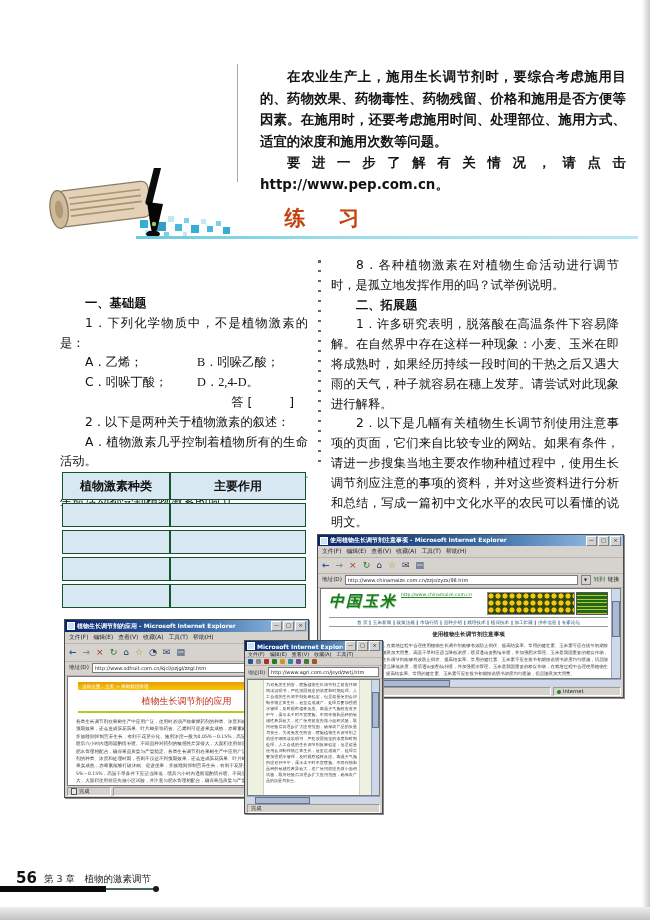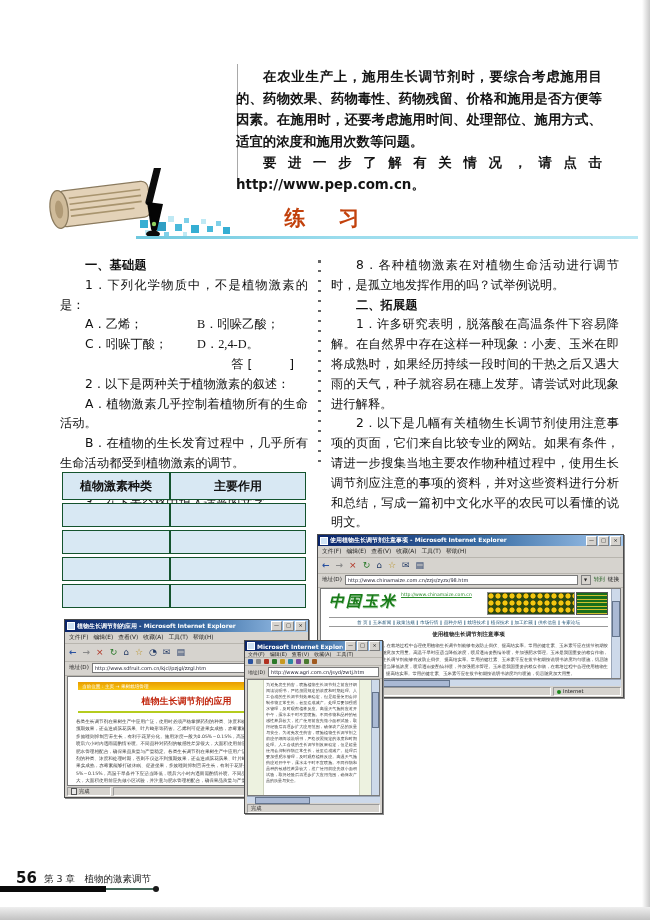--- a/index.html
+++ b/index.html
@@ -10,34 +10,34 @@
     color:#1c1c1c;
   }
   
   .edge-right{position:absolute;right:0;top:0;width:8px;height:920px;
     background:linear-gradient(to right,#ffffff,#c9c9c9);}
   .edge-bottom{position:absolute;left:0;bottom:0;width:650px;height:13px;
     background:linear-gradient(to bottom,#efefef,#c2c2c2);}
 
   
   .intro-rule{position:absolute;left:237px;top:64px;width:1px;height:118px;background:#a9a9a9;}
-  .intro{position:absolute;left:236px;top:66px;width:366px;
+  .intro{position:absolute;left:260px;top:66px;width:366px;
     font-size:13.4px;line-height:21.6px;font-weight:600;text-align:justify;color:#141414;}
   .intro p{margin:0;text-indent:27px;}
 
   
   .header-art{position:absolute;left:44px;top:168px;width:210px;height:82px;}
   .cyan-line{position:absolute;left:136px;top:236px;width:502px;height:3px;
     background:linear-gradient(to right,#6ec8de,#9adced 40%,#b9e8f4);}
   .ex-title{position:absolute;left:200px;top:204px;width:250px;text-align:center;
     font-size:21px;font-weight:bold;color:#c2410c;letter-spacing:6px;}
 
   
   .col{position:absolute;top:256px;font-size:12.3px;line-height:19.8px;text-align:justify;color:#101010;}
-  .left-col{left:60px;width:248px;}
+  .left-col{left:60px;width:248px;margin-top:38px;}
   .right-col{left:331px;width:288px;}
   .col p{margin:0;text-indent:25px;}
   .col .sec-head{font-weight:bold;text-indent:25px;margin:0;}
   .opt-row{display:flex;margin:0;}
   .opt-row .opt1{margin-left:25px;width:112px;}
   .opt-row .opt2{flex:1;font-family:Liberation Serif, serif;}
   .answer-line{text-align:right;padding-right:14px;margin:0;}
   .col-divider{position:absolute;left:318px;top:260px;width:3px;height:205px;
     background:repeating-linear-gradient(to bottom,#666 0 2.5px,transparent 2.5px 10px);}
 
@@ -97,21 +97,21 @@
   .hscroll{height:6px;background:#cdd9ea;border-top:1px solid #9aa6b8;position:relative;margin:0 2px;}
   .hscroll .thumb{position:absolute;left:8px;top:0;height:5px;width:40%;
     background:#aab9d4;border:1px solid #64748c;}
 
   
   .win-a{left:64px;top:619px;width:243px;height:177px;z-index:1;}
   .win-a .content{padding:5px 8px 0 8px;}
   .crumb-bar{height:8px;background:linear-gradient(to bottom,#e89c00,#f8c610);
     display:flex;align-items:center;padding:0 4px;margin:0 2px 5px 2px;}
   .crumb-bar span{font-size:4.6px;color:#fff;white-space:nowrap;overflow:hidden;}
-  .red-title{text-align:center;font-size:9px;font-weight:bold;color:#c22810;margin:2px 0 3px 0;}
+  .red-title{text-align:center;font-size:9px;font-weight:normal;color:#c22810;margin:2px 0 3px 0;}
   .lime-rule{height:2px;background:#b5cc1e;margin:0 2px 5px 2px;}
   .win-a .filler{height:74px;}
 
   
   .win-b{left:244px;top:640px;width:137px;height:172px;z-index:3;}
   .win-b .titlebar{height:10px;}
   .win-b .menurow{font-size:5px;padding:0 3px;}
   .win-b .toolrow{padding:1px 3px;gap:3px;}
   .mini-ico{width:5px;height:5px;flex:none;border-radius:1px;}
   .win-b .addrrow{font-size:4.8px;padding:1px 3px;}

